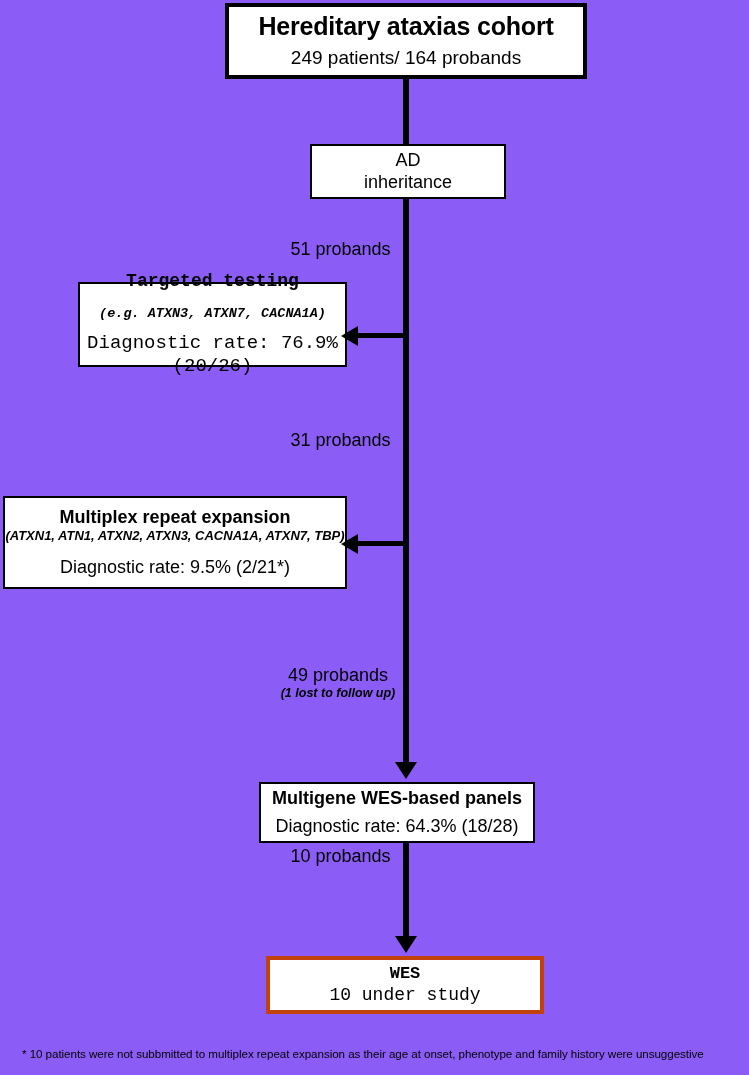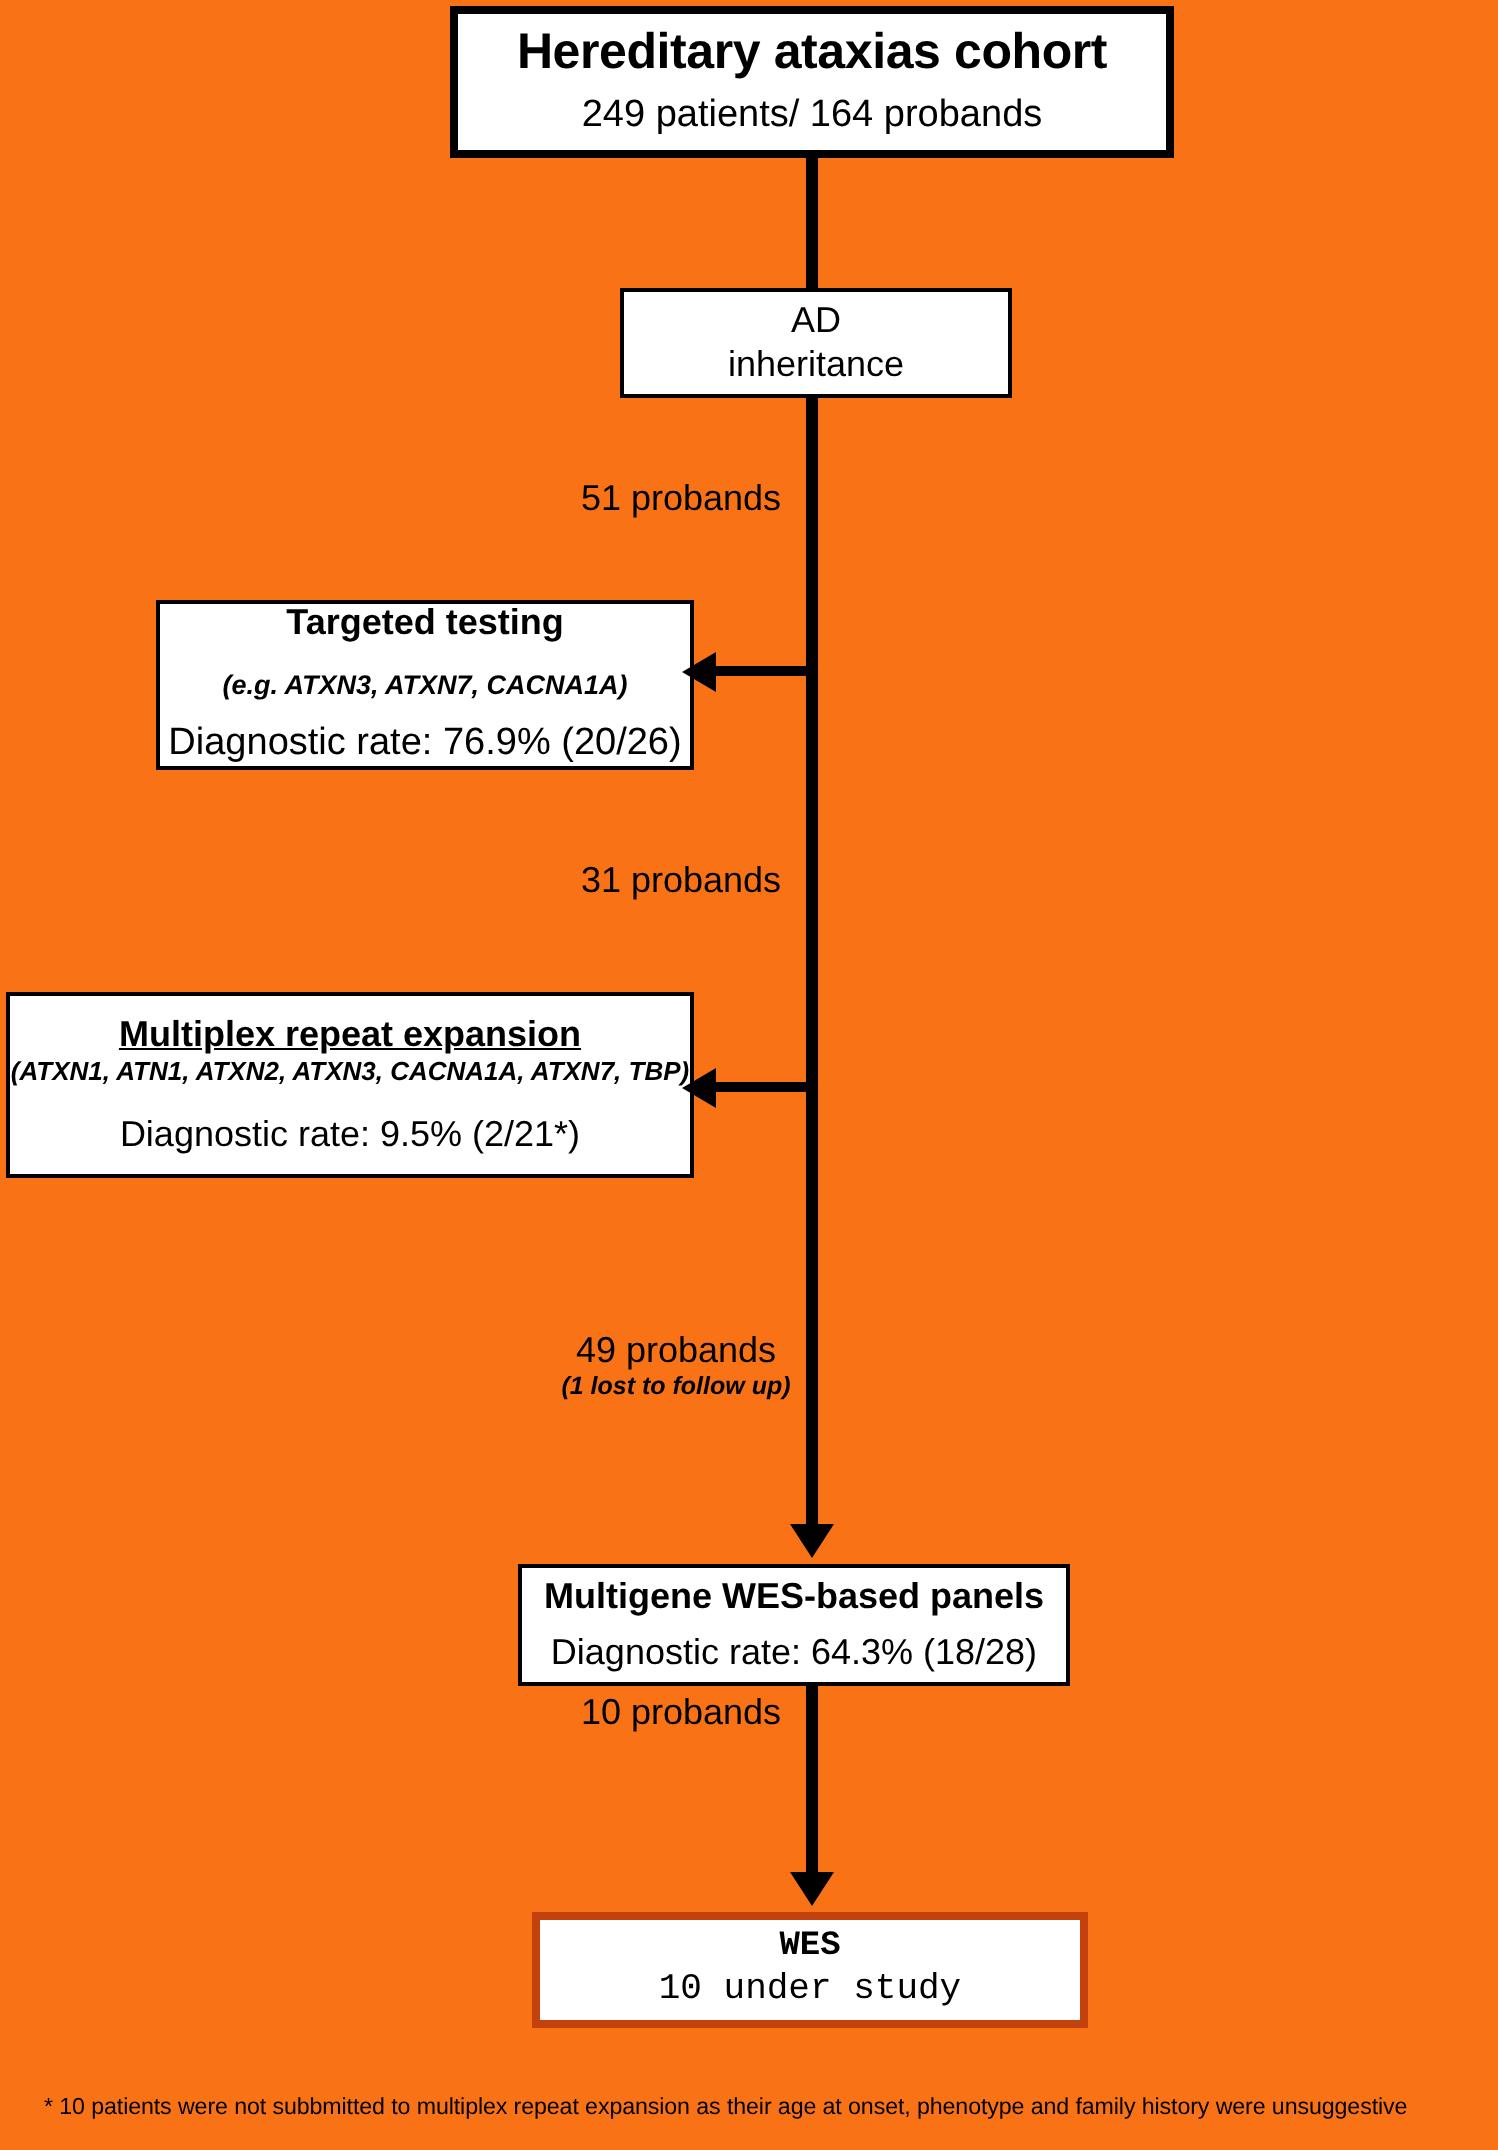--- a/index.html
+++ b/index.html
@@ -9,21 +9,21 @@
   }
   body {
     font-family: "Liberation Sans", sans-serif;
     color: #000000;
   }
   #flowchart-root {
     position: relative;
     width: 749px;
     height: 1075px;
     overflow: hidden;
-    background: #f97316;
+    background: #8b5cf6;
   }
 
   
   .node {
     position: absolute;
     box-sizing: border-box;
     background: #ffffff;
     display: flex;
     flex-direction: column;
     align-items: center;
@@ -51,28 +51,28 @@
   
   #node-cohort { left: 225px; top: 3px; width: 362px; height: 76px; }
   #node-cohort .title-bold { font-size: 25px; letter-spacing: -0.2px; }
   #node-cohort .plain { font-size: 19px; margin-top: 7px; }
 
   
   #node-ad { left: 310px; top: 144px; width: 196px; height: 55px; }
   #node-ad .plain { font-size: 18px; }
 
   
-  #node-targeted { left: 78px; top: 300px; width: 269px; height: 85px; }
+  #node-targeted { left: 78px; top: 282px; width: 269px; height: 85px; font-family: Liberation Mono, monospace; }
   #node-targeted .title-bold { font-size: 18px; }
   #node-targeted .sub-italic { font-size: 13.5px; margin-top: 14px; }
   #node-targeted .plain { font-size: 19px; margin-top: 11px; }
 
   
   #node-multiplex { left: 3px; top: 496px; width: 344px; height: 93px; }
-  #node-multiplex .title-bold { font-size: 18px; text-decoration: underline; }
+  #node-multiplex .title-bold { font-size: 18px; }
   #node-multiplex .sub-italic { font-size: 13px; margin-top: 2px; }
   #node-multiplex .plain { font-size: 18px; margin-top: 13px; }
 
   
   #node-panels { left: 259px; top: 782px; width: 276px; height: 61px; }
   #node-panels .title-bold { font-size: 18px; }
   #node-panels .plain { font-size: 18px; margin-top: 8px; }
 
   
   #node-wes { left: 266px; top: 956px; width: 278px; height: 58px; }

